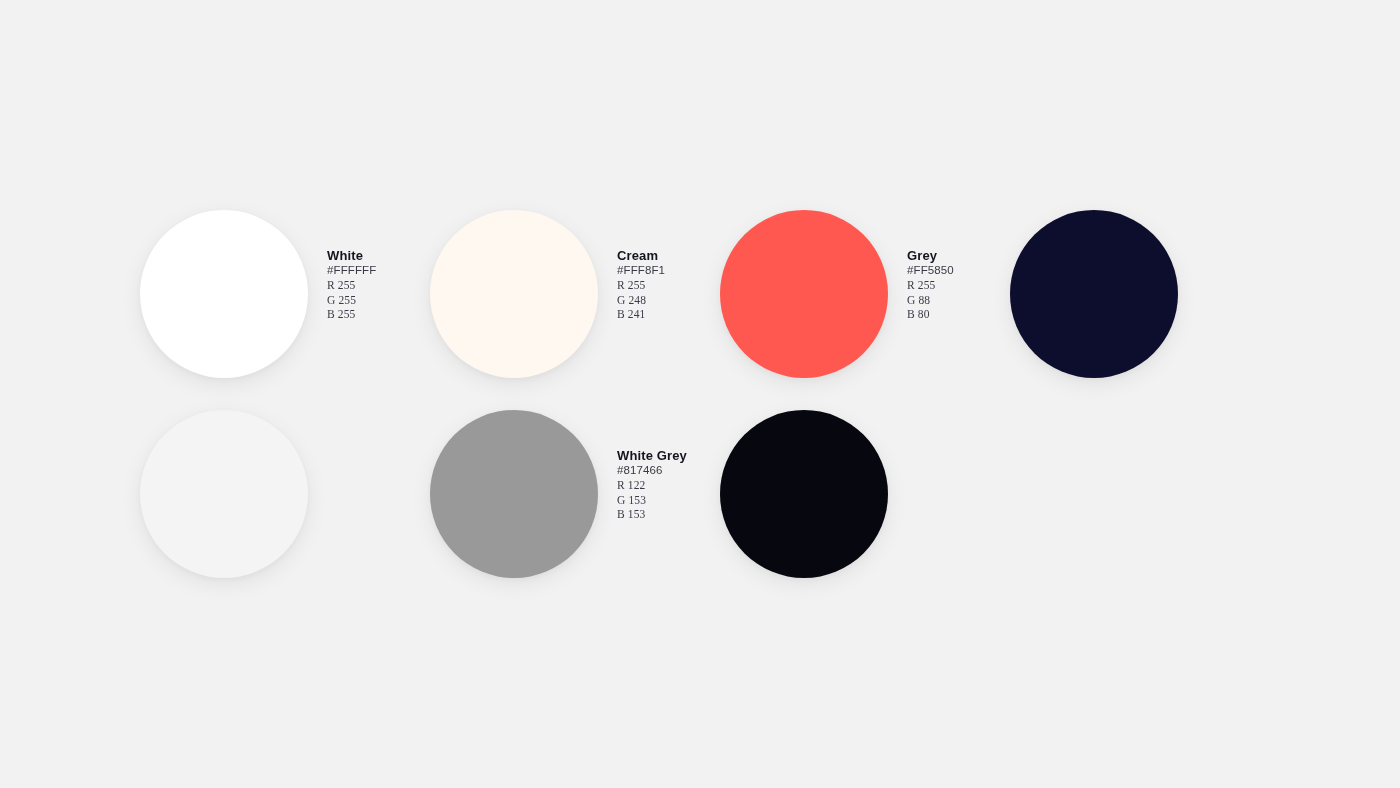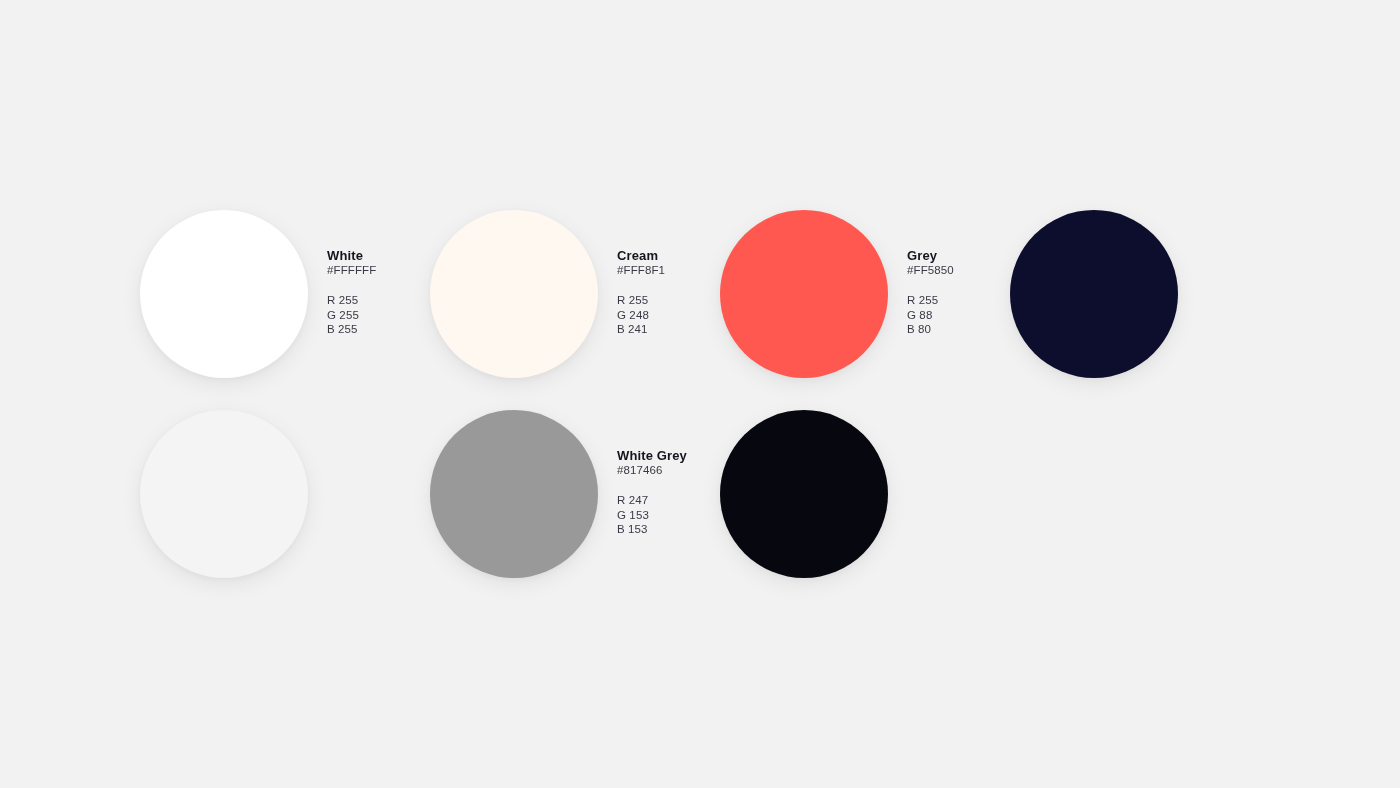--- a/index.html
+++ b/index.html
@@ -71,21 +71,21 @@
   .swatch-hex {
     font-size: 11.5px;
     font-weight: normal;
     color: #3a3a46;
     line-height: 15px;
     letter-spacing: 0.01em;
     white-space: nowrap;
   }
 
   .swatch-rgb {
-    margin-top: 15px;
+    font-family: Liberation Serif, serif;
   }
 
   .rgb-line {
     font-size: 11.5px;
     font-weight: normal;
     color: #3a3a46;
     line-height: 14.5px;
     letter-spacing: 0.01em;
     white-space: nowrap;
   }
@@ -142,21 +142,21 @@
     <div class="swatch-cell">
       <div class="swatch-disc" style="background: rgb(244, 244, 244);"></div>
     </div>
 
     <div class="swatch-cell">
       <div class="swatch-disc" style="background: rgb(153, 153, 153);"></div>
       <div class="swatch-info">
         <div class="swatch-name">White Grey</div>
         <div class="swatch-hex">#817466</div>
         <div class="swatch-rgb">
-          <div class="rgb-line">R 247</div>
+          <div class="rgb-line">R 122</div>
           <div class="rgb-line">G 153</div>
           <div class="rgb-line">B 153</div>
         </div>
       </div>
     </div>
 
 
     <div class="swatch-cell">
       <div class="swatch-disc" style="background: rgb(7, 7, 16);"></div>
     </div>

